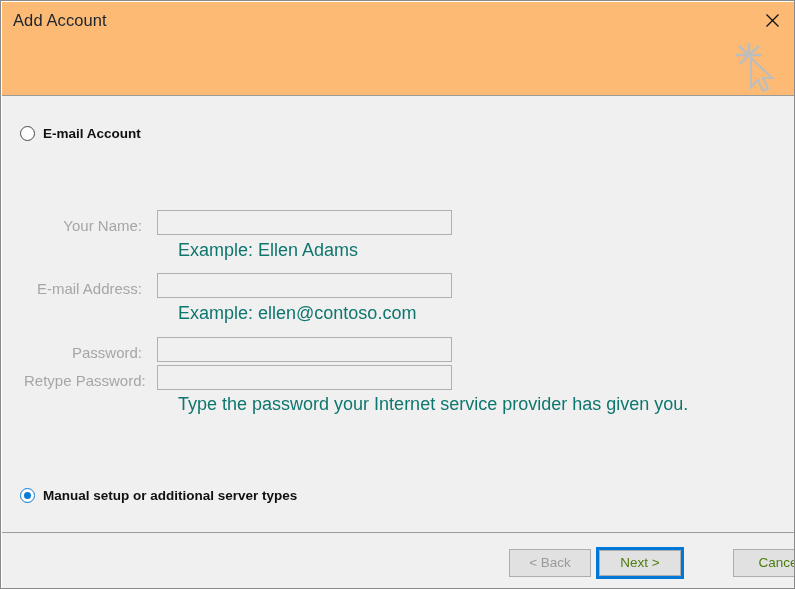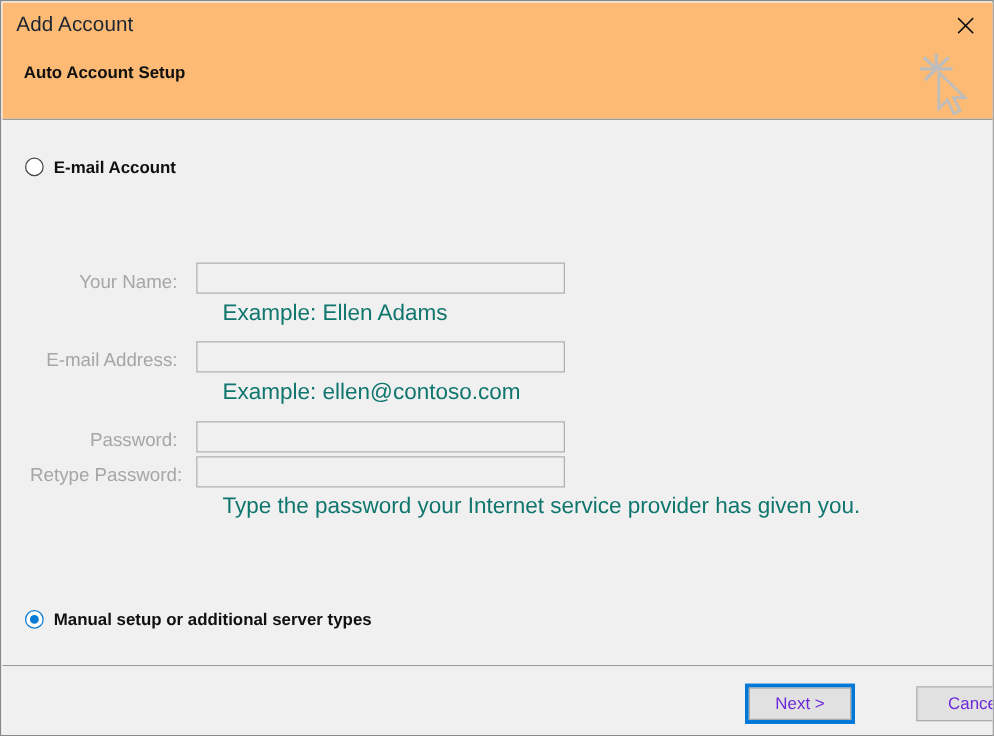--- a/index.html
+++ b/index.html
@@ -181,21 +181,21 @@
     background: #f0f0f0;
   }
   .btn {
     position: absolute;
     box-sizing: border-box;
     height: 28px;
     background: #e1e1e1;
     border: 1px solid #adadad;
     font-family: "Liberation Sans", sans-serif;
     font-size: 13.5px;
-    color: #6d28d9;
+    color: #4d7c0f;
     text-align: center;
     line-height: 26px;
     cursor: default;
     white-space: nowrap;
   }
   .btn.disabled { color: #9a9a9a; }
   .btn-focus-wrap {
     position: absolute;
     box-sizing: border-box;
     border: 2px solid #0078d7;
@@ -220,21 +220,20 @@
   <div id="titlebar">
     <div id="window-title">Add Account</div>
 
     <div id="close-button">
       <svg width="15" height="15" viewBox="0 0 15 15" aria-hidden="true">
         <line x1="1.5" y1="1.5" x2="13.5" y2="13.5" stroke="#101010" stroke-width="1.2"></line>
         <line x1="13.5" y1="1.5" x2="1.5" y2="13.5" stroke="#101010" stroke-width="1.2"></line>
       </svg>
     </div>
 
-    <div id="header-heading">Auto Account Setup</div>
 
     <div id="header-icon">
       <svg width="52" height="56" viewBox="0 0 52 56" aria-hidden="true">
         <g stroke="#bdbdbd" stroke-width="2.6" stroke-linecap="butt">
           <line x1="18" y1="17" x2="18" y2="5"></line>
           <line x1="18" y1="17" x2="8" y2="8"></line>
           <line x1="18" y1="17" x2="28" y2="8"></line>
           <line x1="18" y1="17" x2="5" y2="17"></line>
           <line x1="18" y1="17" x2="31" y2="17"></line>
           <line x1="18" y1="17" x2="9" y2="26"></line>
@@ -272,20 +271,21 @@
     <div class="radio-row" id="radio-manual">
       <span class="radio-mark on"></span>
       <span class="radio-label">Manual setup or additional server types</span>
     </div>
 
   </div>
 
   <div id="footer-divider"></div>
 
   <div id="footer">
+    <div class="btn disabled" style="left:507px; top:16px; width:82px;">&lt; Back</div>
 
     <div class="btn-focus-wrap" style="left:594px; top:14px; width:88px; height:32px;">
       <div class="btn">Next &gt;</div>
     </div>
 
     <div class="btn" style="left:691px; top:16px; width:93px;margin-left:40px;">Cancel</div>
   </div>
 
 </div>
 

